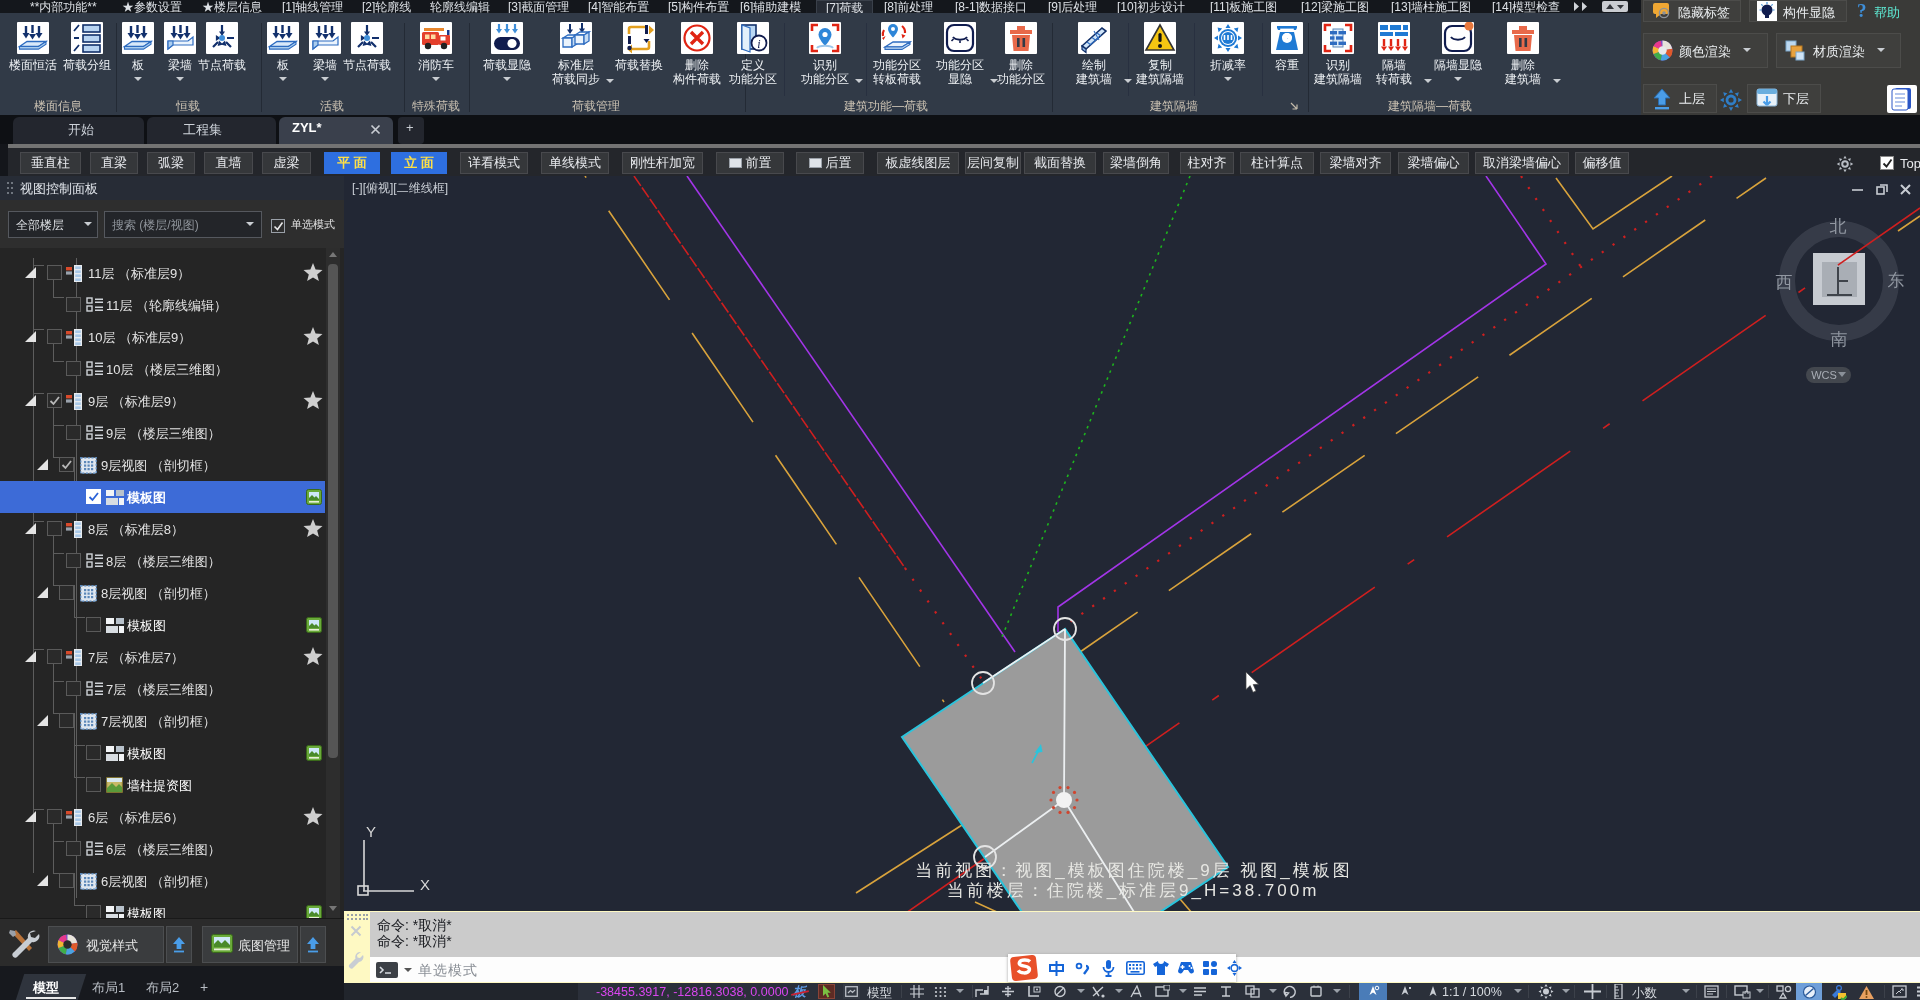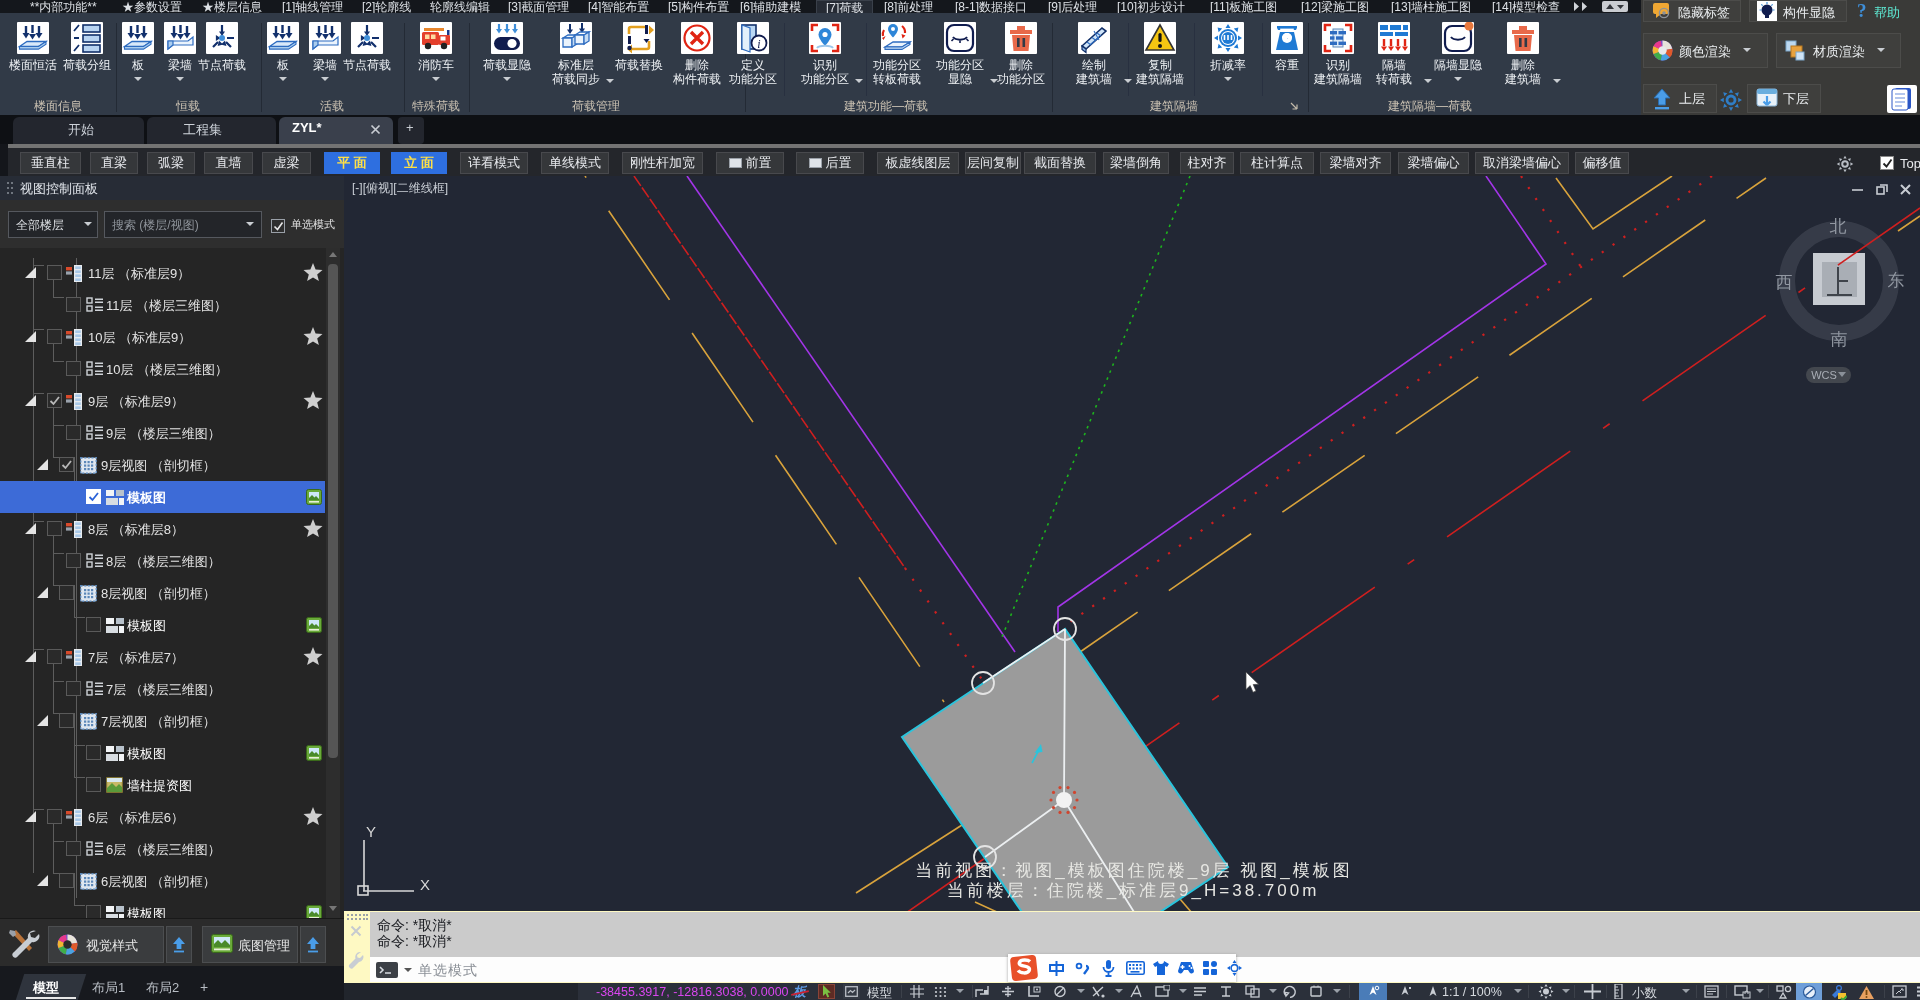--- a/index.html
+++ b/index.html
@@ -634,21 +634,21 @@
           <div class="cb" style="left:66px"></div>
           <svg class="abs" style="left:86px;top:8px" width="18" height="16" viewBox="0 0 18 16">
             <g fill="none" stroke="#cfd3d8" stroke-width="1.4">
               <rect x="1" y="1" width="5" height="5"></rect>
               <rect x="1" y="9" width="5" height="5"></rect>
             </g>
             <g stroke="#cfd3d8" stroke-width="1.6">
               <path d="M9 2.2h8M9 5.2h8M9 10.2h8M9 13.2h8"></path>
             </g>
           </svg>
-          <div class="lbl" style="left:106px">11层 （楼层三维图）</div>
+          <div class="lbl" style="left:106px">11层 （轮廓线编辑）</div>
         </div>
 <div class="trow" style="top:73px">
           <svg class="abs" style="left:25px;top:10px" width="12" height="12" viewBox="0 0 12 12">
             <polygon points="11,0 11,11 0,11" fill="#e4e4e4"></polygon>
           </svg>
           <div class="cb" style="left:47px"></div>
           <svg class="abs" style="left:66px;top:8px" width="17" height="17" viewBox="0 0 17 17">
             <rect x="0" y="2" width="6" height="3.4" fill="#d84a2b"></rect>
             <rect x="0" y="6.4" width="6" height="3.2" fill="#9aa2ac"></rect>
             <rect x="8" y="0" width="8" height="17" fill="#e8ecf0"></rect>

